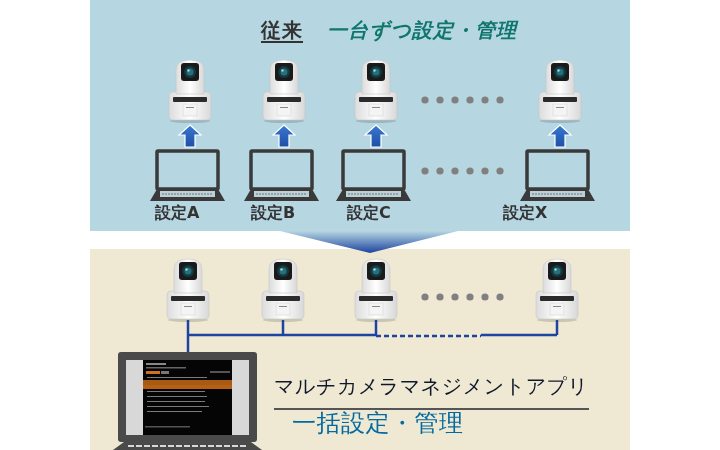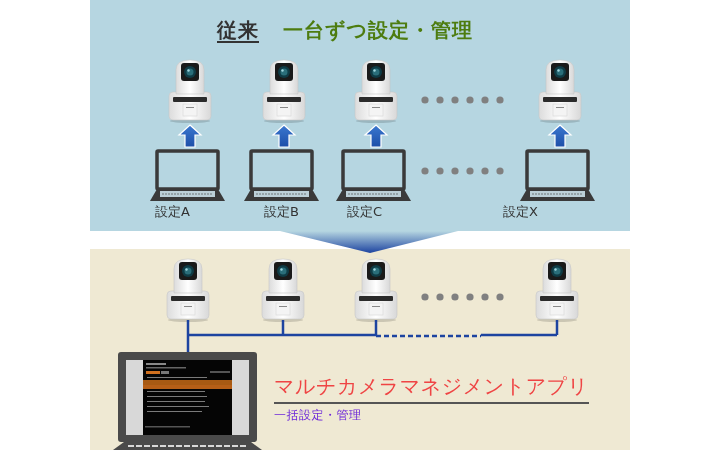--- a/index.html
+++ b/index.html
@@ -1,25 +1,25 @@
 <!DOCTYPE html>
 <html><head>
   <meta charset="utf-8">
   <style>
     html, body { margin:0; padding:0; }
     body { width:720px; height:450px; position:relative; overflow:hidden; background:#ffffff; font-family:"DejaVu Sans", sans-serif; }
     .panel-top { position:absolute; left:90px; top:0; width:540px; height:231px; background:#b6d6e1; }
     .panel-bottom { position:absolute; left:90px; top:249px; width:540px; height:201px; background:#efe9d3; }
     svg.main { position:absolute; left:0; top:0; }
     .title { position:absolute; top:17px; left:217px; font-size:20px; font-weight:bold; letter-spacing:1px; white-space:nowrap; }
-    .title .legacy { color:#333333; text-decoration:underline; text-underline-offset:4px; text-decoration-thickness:2px; margin-right:24px; }
-    .title .desc { color:#4d7c0f; }
-    .label { position:absolute; top:203px; font-size:13px; font-weight:normal; color:#333333; white-space:nowrap; }
-    .app-title { position:absolute; left:274px; top:373px; font-size:20px; color:#ef4444; border-bottom:2px solid #555; padding-bottom:2px; white-space:nowrap; letter-spacing:0.5px; }
-    .app-sub { position:absolute; left:274px; top:407px; font-size:12px; color:#6d28d9; white-space:nowrap; letter-spacing:0.5px; }
+    .title .legacy { color:#333333; text-decoration:underline; text-underline-offset:4px; text-decoration-thickness:2px; margin-right:24px;margin-left:44px; }
+    .title .desc { color:#0f766e;font-style:italic; }
+    .label { position:absolute; top:203px; font-size:16px; font-weight:bold; color:#333333; white-space:nowrap; }
+    .app-title { position:absolute; left:274px; top:373px; font-size:20px; color:#0f172a; border-bottom:2px solid #555; padding-bottom:8px; white-space:nowrap; letter-spacing:0.5px; }
+    .app-sub { position:absolute; left:292px; top:407px; font-size:24px; color:#0369a1; white-space:nowrap; letter-spacing:0.5px; }
   </style>
 </head>
 <body>
 
 <div class="panel-top"></div>
 <div class="panel-bottom"></div>
 
 <svg class="main" width="720" height="450" viewBox="0 0 720 450">
   <defs>
     <linearGradient id="arrowGrad" x1="0" y1="0" x2="0" y2="1">
@@ -140,18 +140,18 @@
     <path d="M124 442 L251 442 L262 450 L113 450 Z" fill="#4a4a4a"></path>
     <path d="M128 446 L248 446" stroke="#d8d8d8" stroke-width="2" stroke-dasharray="6 2"></path>
   </g>
 </svg>
 
 <div class="title">
   <span class="legacy">従来</span><span class="desc">一台ずつ設定・管理</span>
 </div>
 
 <div class="label" style="left:155px">設定A</div>
-<div class="label" style="left:264px">設定B</div>
+<div class="label" style="left:251px">設定B</div>
 <div class="label" style="left:347px">設定C</div>
 <div class="label" style="left:503px">設定X</div>
 
 <div class="app-title">マルチカメラマネジメントアプリ</div>
 <div class="app-sub">一括設定・管理</div>
 
 </body></html>

